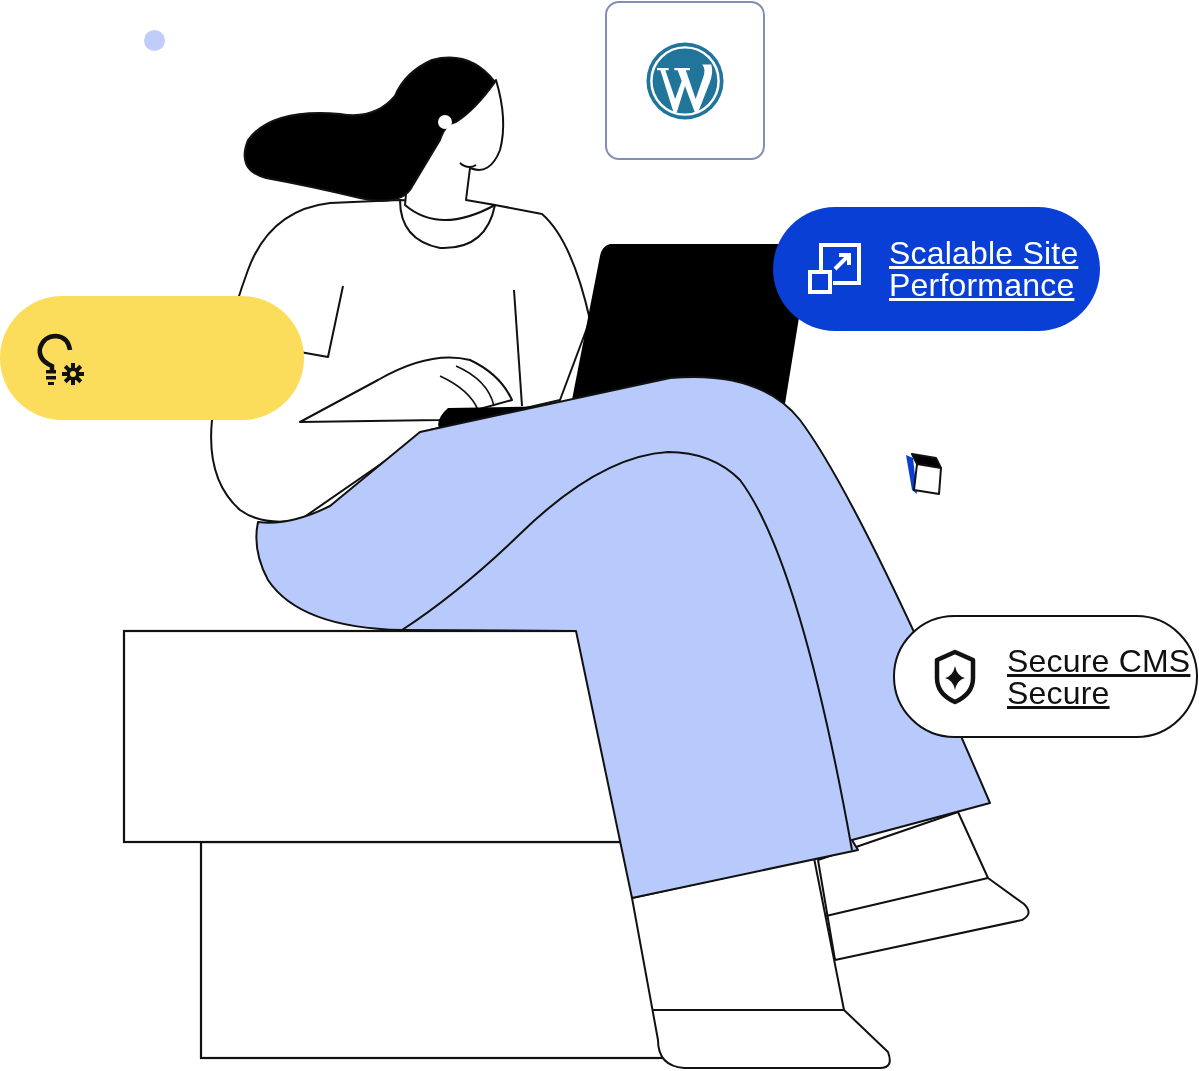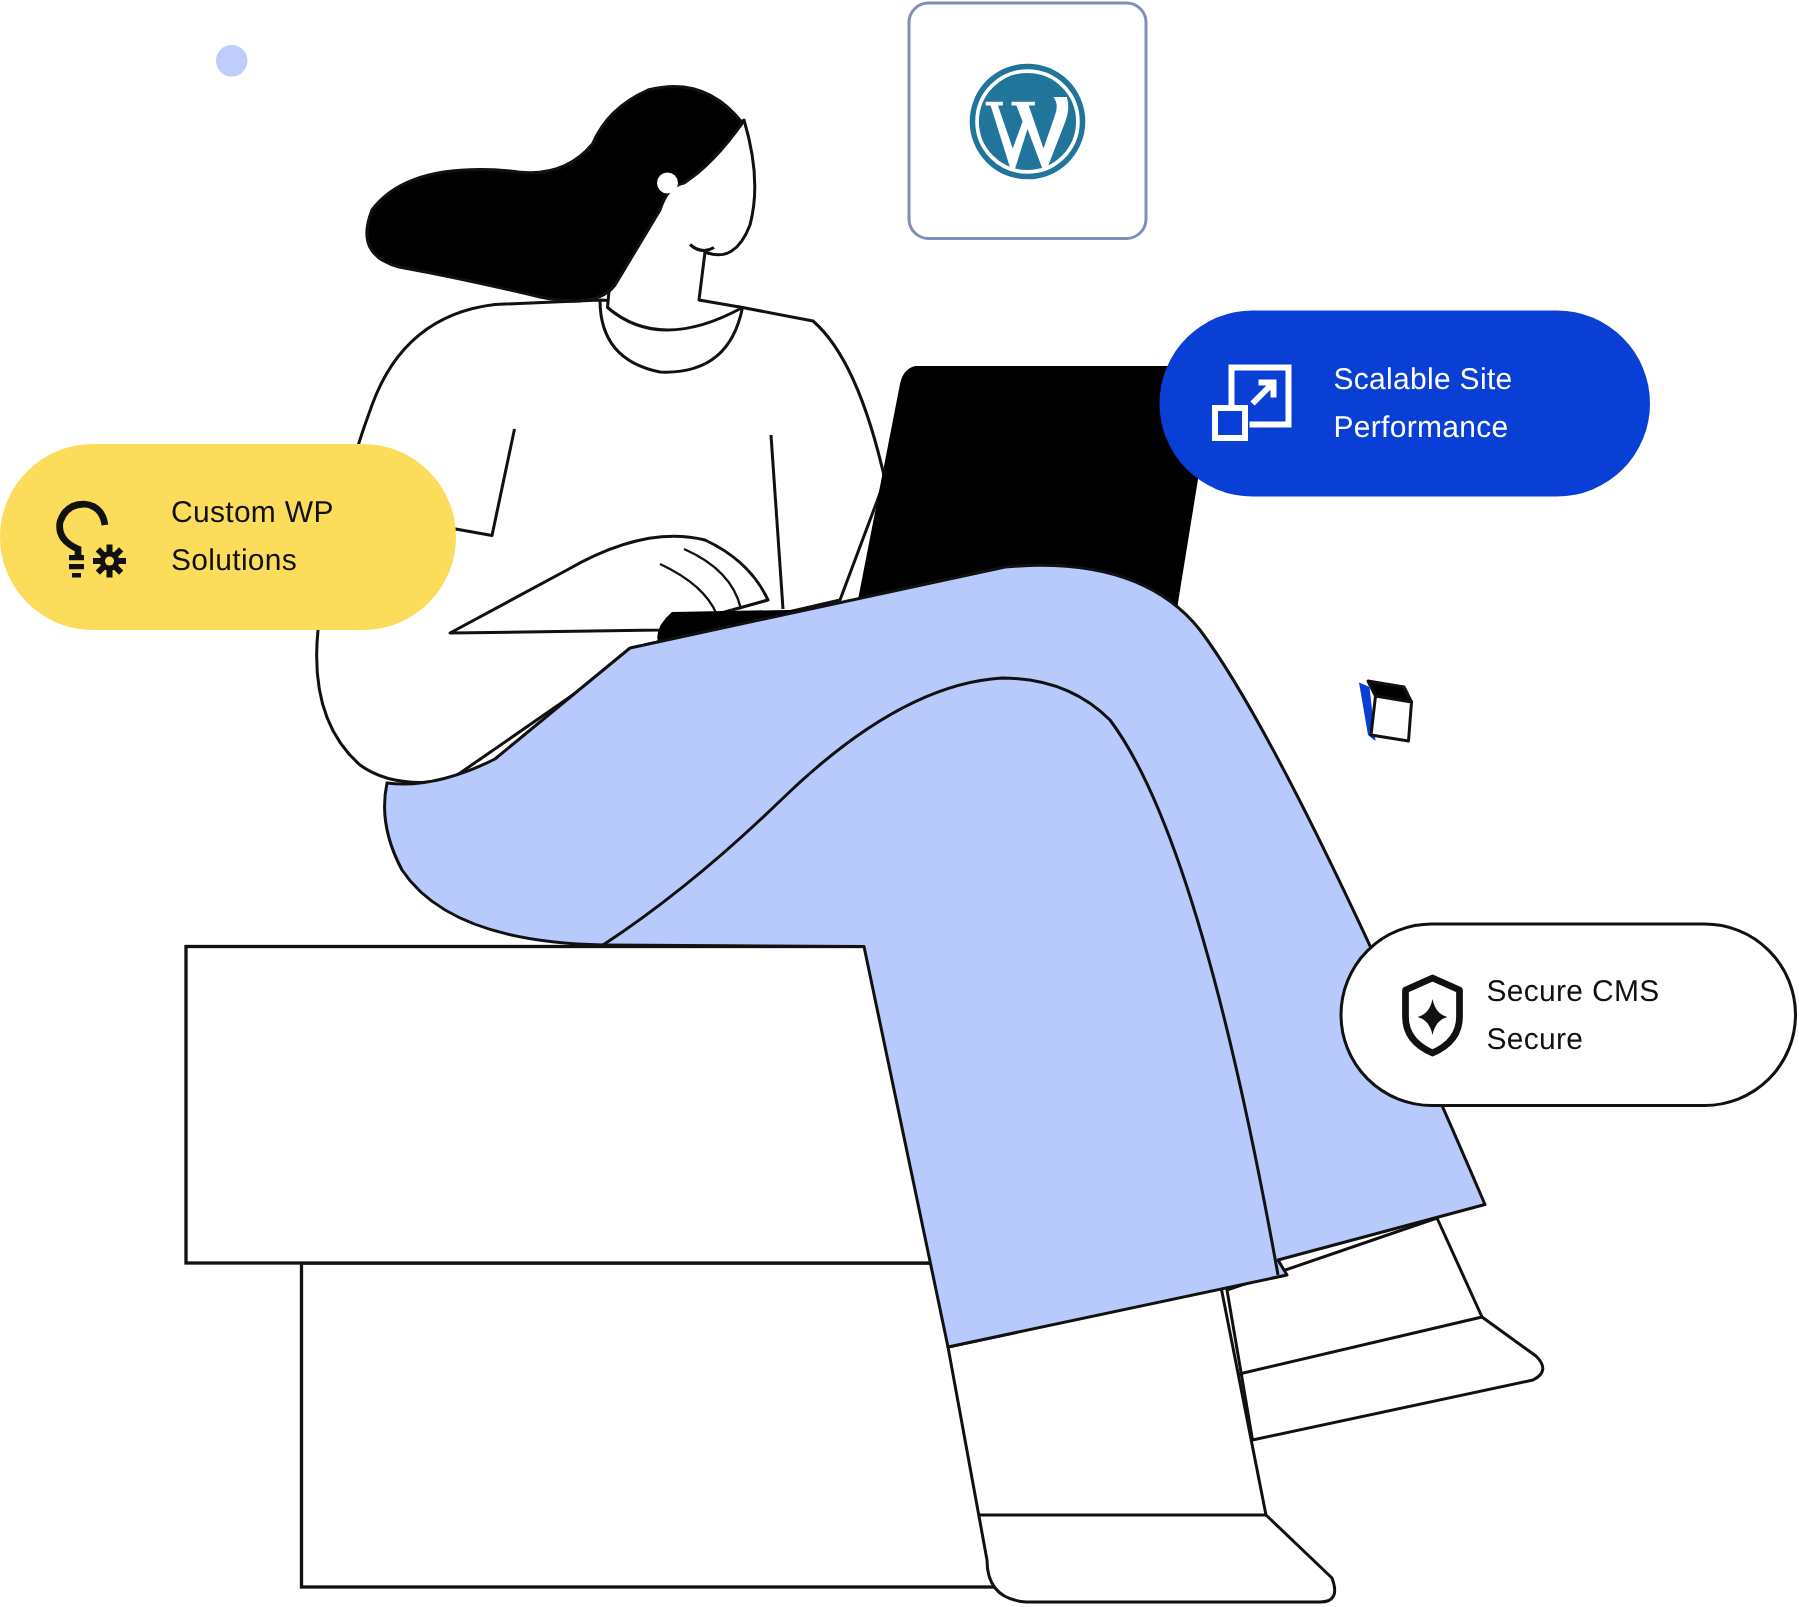--- a/index.html
+++ b/index.html
@@ -2,28 +2,28 @@
 <html><head>
 <meta charset="utf-8">
 <style>
   html, body { margin: 0; padding: 0; background: #ffffff; }
   body { width: 1199px; height: 1071px; position: relative; overflow: hidden;
          font-family: "Liberation Sans", "DejaVu Sans", sans-serif; }
   .scene { position: absolute; left: 0; top: 0; width: 1199px; height: 1071px; }
   .badge { position: absolute; display: flex; align-items: center; box-sizing: border-box;
            border-radius: 62px; }
   .badge .icon { flex: 0 0 auto; display: flex; align-items: center; justify-content: center; }
-  .badge .label { font-size: 20px; line-height: 32px; font-weight: 500; letter-spacing: 0.2px; }
+  .badge .label { font-size: 32px; line-height: 32px; font-weight: 500; letter-spacing: 0.2px; text-decoration: underline; }
   .badge-yellow { left: 0; top: 296px; width: 304px; height: 124px; background: #fcdc5b; padding-left: 32px; }
   .badge-yellow .label { color: #111111; margin-left: 26px; }
   .badge-blue { left: 773px; top: 207px; width: 327px; height: 124px; background: #0a3fd6; padding-left: 34px; }
   .badge-blue .label { color: #ffffff; margin-left: 26px; }
   .badge-white { left: 893px; top: 615px; width: 305px; height: 123px; background: #ffffff;
                  border: 2px solid #111111; padding-left: 36px; }
-  .badge-white .label { color: #111111; margin-left: 12px; }
+  .badge-white .label { color: #111111; margin-left: 28px; }
   .wp-card { position: absolute; left: 605px; top: 1px; width: 160px; height: 159px; box-sizing: border-box;
              border: 2px solid #7f8fb8; border-radius: 14px; background: #ffffff;
              display: flex; align-items: center; justify-content: center; }
   .dot { position: absolute; left: 144px; top: 30px; width: 21px; height: 21px; border-radius: 50%; background: #c0cdfa; }
 </style>
 </head>
 <body>
 
 <svg class="scene" viewBox="0 0 1199 1071" xmlns="http://www.w3.org/2000/svg">
 
@@ -97,24 +97,20 @@
       <g transform="translate(41,44)" fill="#111">
         <circle r="6.5"></circle>
         <rect x="-2" y="-11" width="4" height="22"></rect>
         <rect x="-11" y="-2" width="22" height="4"></rect>
         <rect x="-2" y="-11" width="4" height="22" transform="rotate(45)"></rect>
         <rect x="-2" y="-11" width="4" height="22" transform="rotate(-45)"></rect>
         <circle r="3" fill="#fcdc5b"></circle>
       </g>
     </svg>
   </span>
-  <span class="label">
-    <span>Custom WP</span><br>
-    <span>Solutions</span>
-  </span>
 </div>
 
 <div class="badge badge-blue">
   <span class="icon">
     <svg width="56" height="56" viewBox="0 0 56 56" fill="none" stroke="#fff" stroke-width="4">
       <path d="M14 30 L14 4 L52 4 L52 42 L26 42"></path>
       <rect x="3" y="31" width="20" height="20"></rect>
       <path d="M28 28 L42 14 M32 14 L42 14 L42 24"></path>
     </svg>
   </span>

